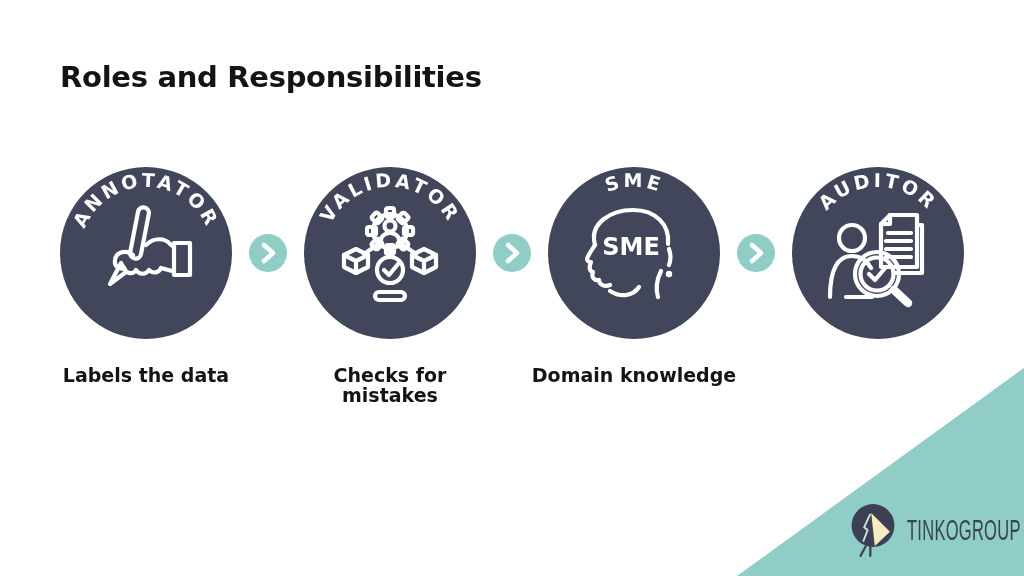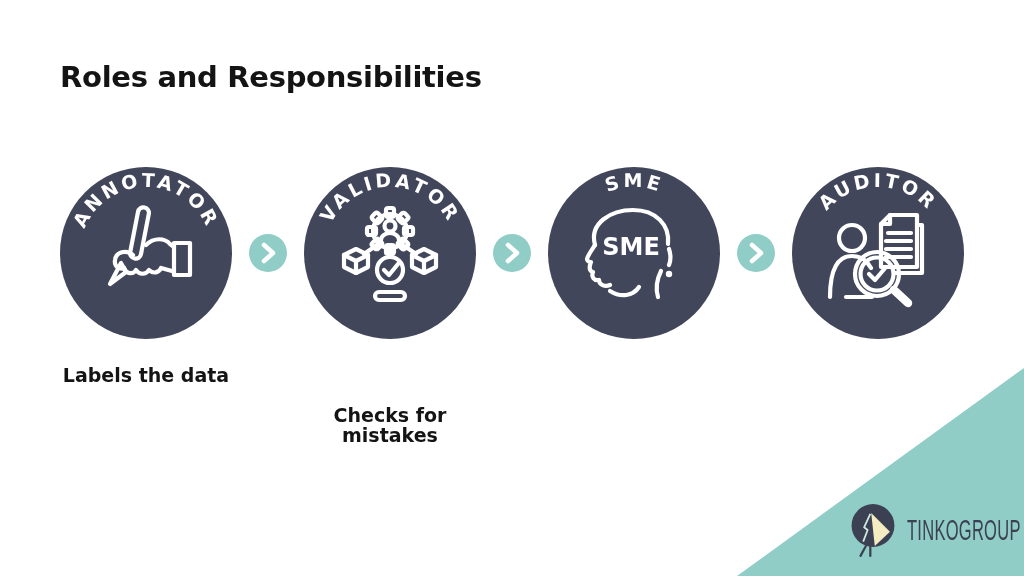--- a/index.html
+++ b/index.html
@@ -56,21 +56,21 @@
   .labels-row {
     position:absolute; left:24px; top:366px;
     display:flex;
   }
   .label {
     width:244px; text-align:center;
     font-size:19px; font-weight:bold; line-height:1.05;
     color:var(--title-text,#141414);
   }
   .label .label-text { display:inline-block; max-width:210px; }
-  .label:nth-child(2) .label-text { max-width:120px;margin-top:40px; }
+  .label:nth-child(2) .label-text { max-width:120px; }
   .label:nth-child(4) .label-text { max-width:190px; }
 
   .corner-triangle {
     position:absolute; left:0; top:0; width:1024px; height:576px;
     pointer-events:none;
   }
   .corner-triangle polygon { fill:var(--accent-teal,#8FCDC6); }
 
   .logo {
     position:absolute; left:848px; top:500px;
@@ -190,20 +190,23 @@
 
   </div>
 
   <div class="labels-row">
     <div class="label">
       <span class="label-text">Labels the data</span>
     </div>
     <div class="label">
       <span class="label-text">Checks for mistakes</span>
     </div>
+    <div class="label">
+      <span class="label-text">Domain knowledge</span>
+    </div>
   </div>
 
   <svg class="corner-triangle" viewBox="0 0 1024 576" preserveAspectRatio="none">
     <polygon points="737,576 1024,368 1024,576"></polygon>
   </svg>
 
   <div class="logo">
     <svg class="logo-mark" viewBox="0 0 56 62">
       <circle cx="28" cy="26" r="24" fill="#3C4053"></circle>
       <path d="M26 12 L47 33 L30 49 Z" fill="#F6ECC2"></path>

